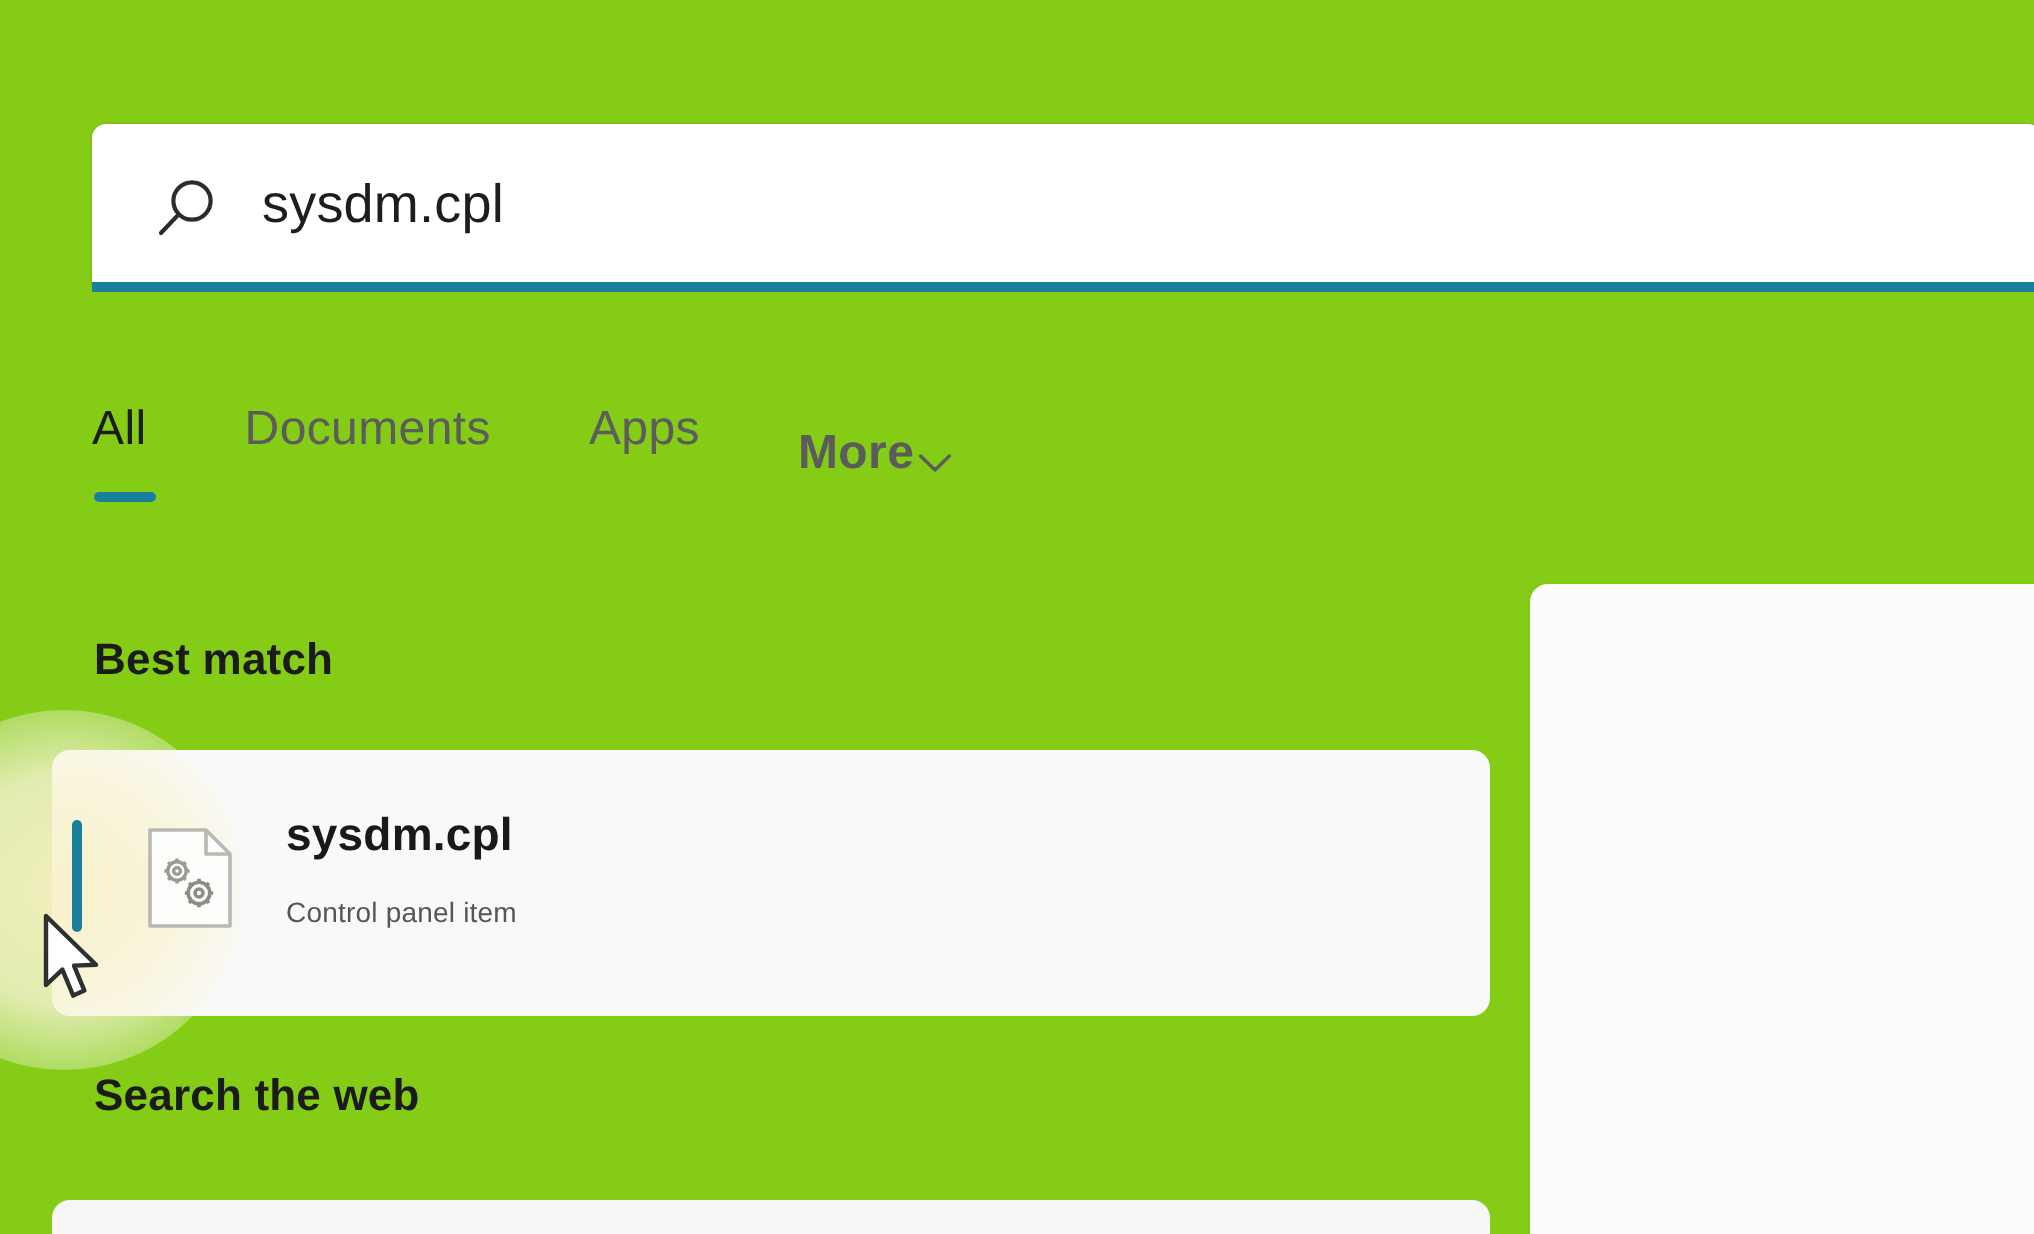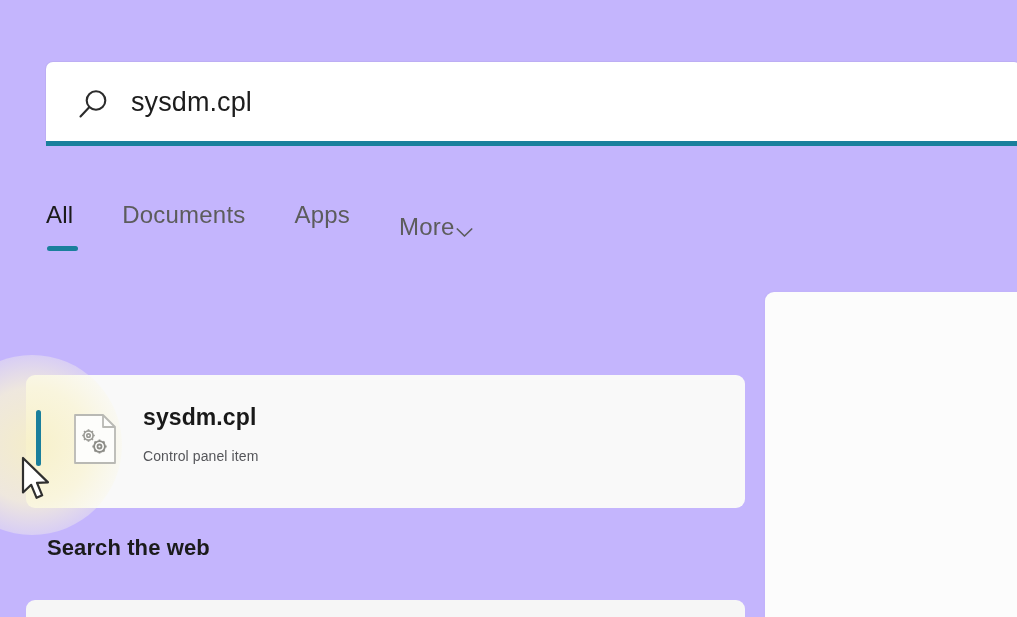--- a/index.html
+++ b/index.html
@@ -12,21 +12,21 @@
     overflow: hidden;
     background: #f0f0f0;
     font-family: "Liberation Sans", sans-serif;
     -webkit-font-smoothing: antialiased;
   }
 
   #root {
     position: relative;
     width: 1017px;
     height: 617px;
-    background: #c4b5fd;
+    background: #84cc16;
     overflow: hidden;
   }
 
   
   .search-box {
     position: absolute;
     left: 46px;
     top: 62px;
     width: 975px;
     height: 80px;
@@ -98,20 +98,21 @@
     top: 50px;
     width: 31px;
     height: 5px;
     border-radius: 3px;
     background: #1a7f9c;
   }
   .tab-more {
     display: flex;
     align-items: center;
     gap: 2px;
+    font-weight: bold;
   }
   .chevron-down {
     width: 17px;
     height: 11px;
     display: inline-block;
     margin-top: 5px;
   }
 
   
   .section-header {
@@ -247,20 +248,21 @@
       <span class="chevron-down">
         <svg width="17" height="11" viewBox="0 0 17 11" fill="none" xmlns="http://www.w3.org/2000/svg">
           <path d="M1.3 2 L8.5 9 L15.7 2" stroke="#5c5c5c" stroke-width="1.7" fill="none" stroke-linecap="round" stroke-linejoin="round"></path>
         </svg>
       </span>
     </div>
   </div>
 
   <div class="preview-panel"></div>
 
+  <div class="section-header section-best-match">Best match</div>
 
   <div class="result-row"></div>
   <div class="row-glow"></div>
   <div class="selection-bar"></div>
   <span class="result-icon">
     <svg width="50" height="54" viewBox="0 0 50 54" fill="none" xmlns="http://www.w3.org/2000/svg">
       <path d="M5 3 H33 L45 15 V51 H5 Z" fill="#fdfdfb" stroke="#b9b9b4" stroke-width="1.8" stroke-linejoin="round"></path>
       <path d="M33 3 V15 H45" fill="none" stroke="#b9b9b4" stroke-width="1.8" stroke-linejoin="round"></path>
       <g fill="none" stroke="#9b9b96" stroke-width="1.7">
         <circle cx="18.5" cy="23.5" r="4.6"></circle>

